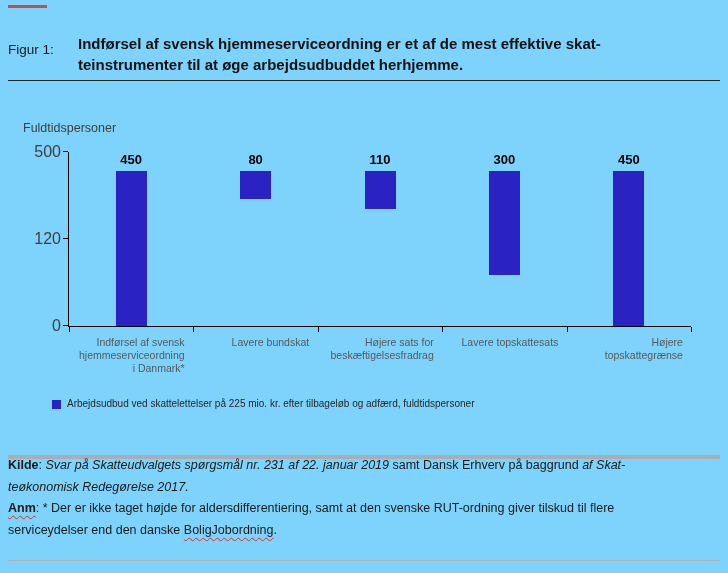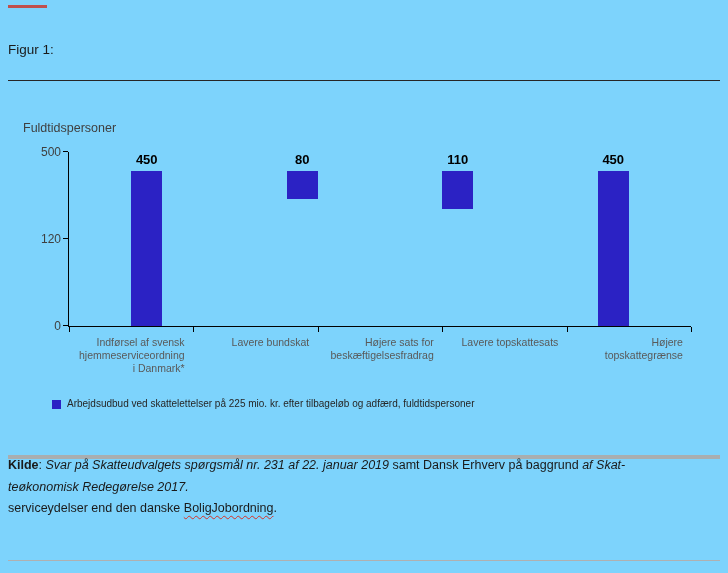--- a/index.html
+++ b/index.html
@@ -16,21 +16,21 @@
 
   .axis-title { position:absolute; left:23px; top:121px; font-size:12.5px; color:#3f3f3f; }
 
   .plot { position:absolute; left:68px; top:152px; width:623px; height:175px;
           border-left:1px solid #000; border-bottom:1px solid #000; display:flex; }
   .col { flex:1 1 0; position:relative; display:flex; flex-direction:column;
          justify-content:flex-start; align-items:center; }
   .bar { width:31px; }
   .bar-value { font-size:13px; font-weight:700; color:#000; margin-bottom:4px; }
   .ytick-label { position:absolute; left:-52px; width:44px; text-align:right;
-                 font-size:12px; color:#3f3f3f; line-height:16px; }
+                 font-size:16px; color:#3f3f3f; line-height:16px; }
   .ytick-mark { position:absolute; left:-6px; width:5px; height:1px; background:#000; }
   .xtick-mark { position:absolute; bottom:-6px; width:1px; height:5px; background:#000; }
 
   .cat-row { position:absolute; left:68px; top:336px; width:623px; display:flex; }
   .cat { flex:1 1 0; text-align:right; font-size:10.5px; line-height:13px;
          color:#595959; padding:0 8px; }
 
   .legend { position:absolute; left:52px; top:398px; display:flex; align-items:center; font-size:10px; color:#262626; }
   .legend-swatch { width:9px; height:9px; margin:2px 6px 0 0; flex:0 0 auto; }
 
@@ -48,20 +48,24 @@
 </style>
 </head>
 <body>
 
 <div class="page">
 
   <div class="red-dash" style="background: rgb(192, 80, 77);"></div>
 
   <div class="figur-label">Figur 1:</div>
 
+  <div class="fig-title">
+    <span class="tline">Indførsel af svensk hjemmeserviceordning er et af de mest effektive skat-</span>
+    <span class="tline">teinstrumenter til at øge arbejdsudbuddet herhjemme.</span>
+  </div>
 
   <div class="title-rule"></div>
 
   <div class="axis-title">Fuldtidspersoner</div>
 
   <div class="plot">
       <div class="ytick-label" style="bottom: calc(0% - 8px);">0</div>
       <div class="ytick-mark" style="bottom: 0%;"></div>
       <div class="ytick-label" style="bottom: calc(50% - 8px);">120</div>
       <div class="ytick-mark" style="bottom: 50%;"></div>
@@ -71,20 +75,24 @@
         <div class="bar-value">450</div>
         <div class="bar" style="height: 90%; background: rgb(43, 34, 196);"></div>
       </div>
       <div class="col">
         <div class="bar-value">80</div>
         <div class="bar" style="height: 16%; background: rgb(43, 34, 196);"></div>
       </div>
       <div class="col">
         <div class="bar-value">110</div>
         <div class="bar" style="height: 22%; background: rgb(43, 34, 196);"></div>
+      </div>
+      <div class="col">
+        <div class="bar-value">300</div>
+        <div class="bar" style="height: 60%; background: rgb(43, 34, 196);"></div>
       </div>
       <div class="col">
         <div class="bar-value">450</div>
         <div class="bar" style="height: 90%; background: rgb(43, 34, 196);"></div>
       </div>
       <div class="xtick-mark" style="left: 0%;"></div>
       <div class="xtick-mark" style="left: 20%;"></div>
       <div class="xtick-mark" style="left: 40%;"></div>
       <div class="xtick-mark" style="left: 60%;"></div>
       <div class="xtick-mark" style="left: 80%;"></div>
@@ -105,19 +113,20 @@
   </div>
 
   <div class="gray-bar"></div>
 
   <div class="notes">
     <div>
         <div class="note-line"><span class="bold">Kilde</span><span>: </span><span class="italic">Svar på Skatteudvalgets spørgsmål nr. 231 af 22. januar 2019</span><span> samt Dansk Erhverv på baggrund </span><span class="italic">af Skat-</span></div>
         <div class="note-line"><span class="italic">teøkonomisk Redegørelse 2017.</span></div>
       </div>
     <div>
+        <div class="note-line"><span class="bold squiggle">Anm</span><span>: * Der er ikke taget højde for aldersdifferentiering, samt at den svenske RUT-ordning giver tilskud til flere</span></div>
         <div class="note-line"><span>serviceydelser end den danske </span><span class="squiggle">BoligJobordning</span><span>.</span></div>
       </div>
   </div>
 
   <div class="bottom-rule"></div>
 
 </div>
 
 </body></html>

